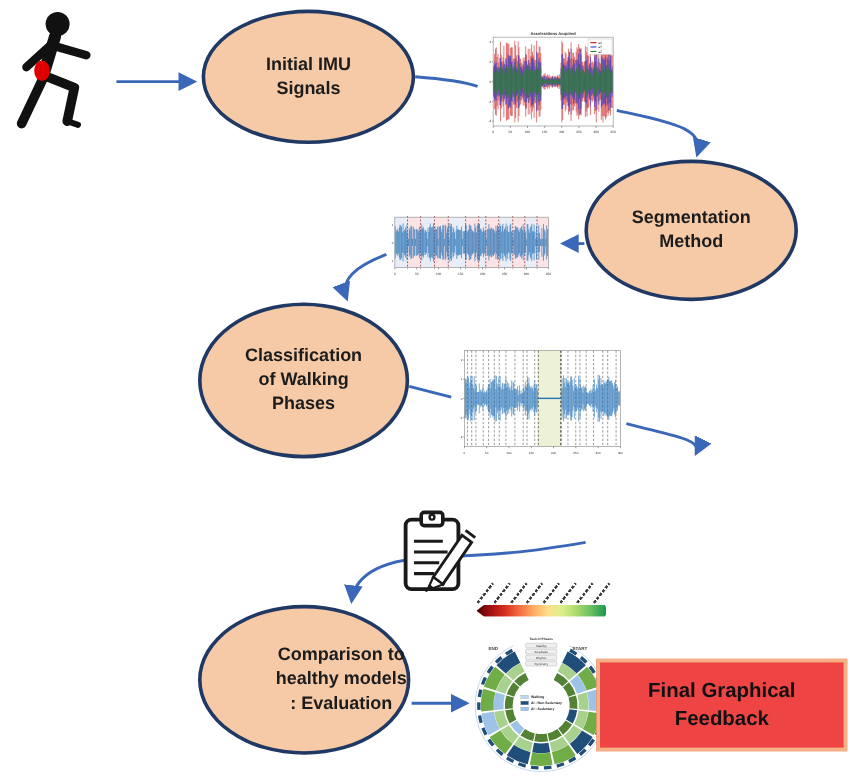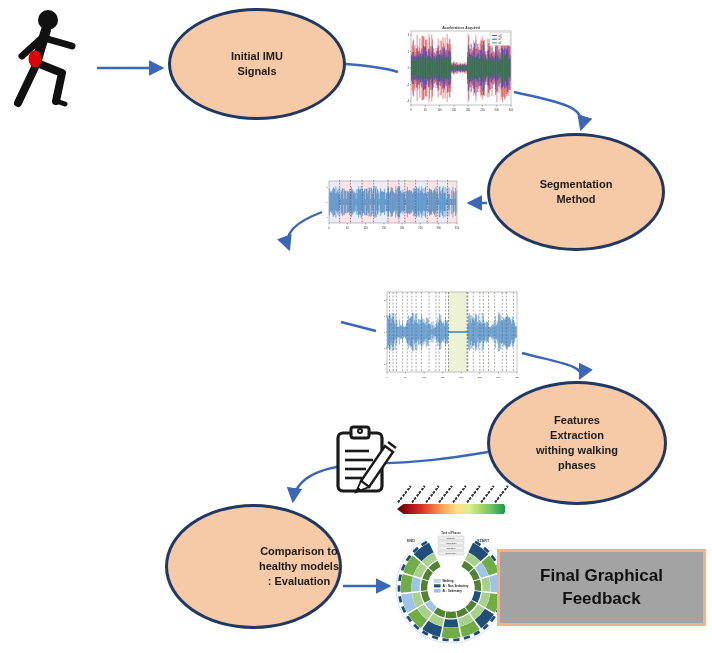--- a/index.html
+++ b/index.html
@@ -3,21 +3,21 @@
 <meta charset="utf-8">
 <style>
   html,body{margin:0;padding:0;background:#ffffff;font-family:"Liberation Sans",sans-serif;}
   #canvas{position:relative;width:712px;height:653px;background:#ffffff;overflow:hidden;}
   #canvas *{box-sizing:border-box;}
   #arrows{position:absolute;left:0;top:0;z-index:1;}
   .icon{position:absolute;z-index:3;}
   .node{
     position:absolute;z-index:2;border-radius:50%;
     display:flex;align-items:center;justify-content:center;text-align:center;
-    font-weight:600;font-size:11px;color:#1c1c1c;line-height:1.35;
+    font-weight:600;font-size:15px;color:#1c1c1c;line-height:1.35;
     border:3px solid #1f3864;background:#f6caa7;
   }
   .node-label{white-space:pre-line;}
   .plot{position:absolute;z-index:2;}
   .plot svg{display:block;width:100%;height:100%;}
   #final-box{
     position:absolute;z-index:2;left:497px;top:549px;width:209px;height:77px;
     display:flex;align-items:center;justify-content:center;text-align:center;
     font-weight:700;font-size:17px;color:#111;line-height:1.35;
     background:#a9d18e;border:3px solid #f4b183;
@@ -168,20 +168,25 @@
         <text x="81.14285714285714" y="53" font-size="2.6" fill="#333" text-anchor="middle">200</text>
         <line x1="99.42857142857142" y1="47" x2="99.42857142857142" y2="48.5" stroke="#555" stroke-width="0.5"></line>
         <text x="99.42857142857142" y="53" font-size="2.6" fill="#333" text-anchor="middle">250</text>
         <line x1="117.71428571428571" y1="47" x2="117.71428571428571" y2="48.5" stroke="#555" stroke-width="0.5"></line>
         <text x="117.71428571428571" y="53" font-size="2.6" fill="#333" text-anchor="middle">300</text>
         <line x1="136" y1="47" x2="136" y2="48.5" stroke="#555" stroke-width="0.5"></line>
         <text x="136" y="53" font-size="2.6" fill="#333" text-anchor="middle">350</text>
       </svg>
   </div>
 
+  <div class="node" style="left: 165px; top: 252px; width: 176px; height: 130px; background: rgb(246, 202, 167); border-color: rgb(31, 56, 100);">
+    <span class="node-label">Classification
+of Walking
+Phases</span>
+  </div>
 
   <div class="plot" style="left:376px;top:287px;width:147px;height:97px;">
     <svg id="svg-cls" viewBox="0 0 147 97">
         <rect x="72.1" y="5" width="19.5" height="80" fill="#edf2d7"></rect>
         <line x1="13.5" y1="5" x2="13.5" y2="85" stroke="#45453a" stroke-width="0.45" stroke-dasharray="2 1.5"></line>
         <line x1="17.1" y1="5" x2="17.1" y2="85" stroke="#45453a" stroke-width="0.45" stroke-dasharray="2 1.5"></line>
         <line x1="20.6" y1="5" x2="20.6" y2="85" stroke="#45453a" stroke-width="0.45" stroke-dasharray="2 1.5"></line>
         <line x1="26.7" y1="5" x2="26.7" y2="85" stroke="#45453a" stroke-width="0.45" stroke-dasharray="2 1.5"></line>
         <line x1="31.2" y1="5" x2="31.2" y2="85" stroke="#45453a" stroke-width="0.45" stroke-dasharray="2 1.5"></line>
         <line x1="35.9" y1="5" x2="35.9" y2="85" stroke="#45453a" stroke-width="0.45" stroke-dasharray="2 1.5"></line>
@@ -227,26 +232,20 @@
         <text x="85.28571428571429" y="91" font-size="2.5" fill="#333" text-anchor="middle">200</text>
         <line x1="103.85714285714286" y1="85" x2="103.85714285714286" y2="86.5" stroke="#555" stroke-width="0.5"></line>
         <text x="103.85714285714286" y="91" font-size="2.5" fill="#333" text-anchor="middle">250</text>
         <line x1="122.42857142857144" y1="85" x2="122.42857142857144" y2="86.5" stroke="#555" stroke-width="0.5"></line>
         <text x="122.42857142857144" y="91" font-size="2.5" fill="#333" text-anchor="middle">300</text>
         <line x1="141" y1="85" x2="141" y2="86.5" stroke="#555" stroke-width="0.5"></line>
         <text x="141" y="91" font-size="2.5" fill="#333" text-anchor="middle">350</text>
       </svg>
   </div>
 
-  <div class="node" style="left: 487px; top: 381px; width: 180px; height: 124px; background: rgb(246, 202, 167); border-color: rgb(31, 56, 100);">
-    <span class="node-label">Features
-Extraction
-withing walking
-phases</span>
-  </div>
 
   <div class="icon" style="left:332px;top:423px;width:72px;height:75px;">
     <svg width="72" height="75" viewBox="0 0 72 75">
       <g fill="none" stroke="#1a1a1a">
         <rect x="6" y="10" width="44" height="58" rx="5" stroke-width="3.2" fill="#ffffff"></rect>
         <rect x="19" y="4" width="18" height="11" rx="2.5" stroke-width="3" fill="#ffffff"></rect>
         <circle cx="28" cy="8" r="2" stroke-width="2" fill="#ffffff"></circle>
         <path d="M13 28 H37" stroke-width="2.6"></path>
         <path d="M13 37 H41" stroke-width="2.6"></path>
         <path d="M13 46 H34" stroke-width="2.6"></path>
@@ -359,18 +358,18 @@
         <text x="57" y="33" font-size="2.5" fill="#333" text-anchor="middle">Symmetry</text>
         <rect x="40" y="58.3" width="6.5" height="3" fill="#bdd7ee" stroke="#888" stroke-width="0.2"></rect>
         <text x="48.5" y="61" font-size="2.9" font-weight="600" fill="#222">Walking</text>
         <rect x="40" y="63.3" width="6.5" height="3" fill="#1f4e79" stroke="#888" stroke-width="0.2"></rect>
         <text x="48.5" y="66" font-size="2.9" font-weight="600" fill="#222">AI : Non Sedentary</text>
         <rect x="40" y="68.3" width="6.5" height="3" fill="#9dc3e6" stroke="#888" stroke-width="0.2"></rect>
         <text x="48.5" y="71" font-size="2.9" font-weight="600" fill="#222">AI : Sedentary</text>
       </svg>
   </div>
 
-  <div id="final-box" style="background: #a3a3a3; border-color: rgb(244, 177, 131);">
+  <div id="final-box" style="background: #ef4444; border-color: rgb(244, 177, 131);">
     <span>Final Graphical
 Feedback</span>
   </div>
 
 </div>
 
 </body></html>

